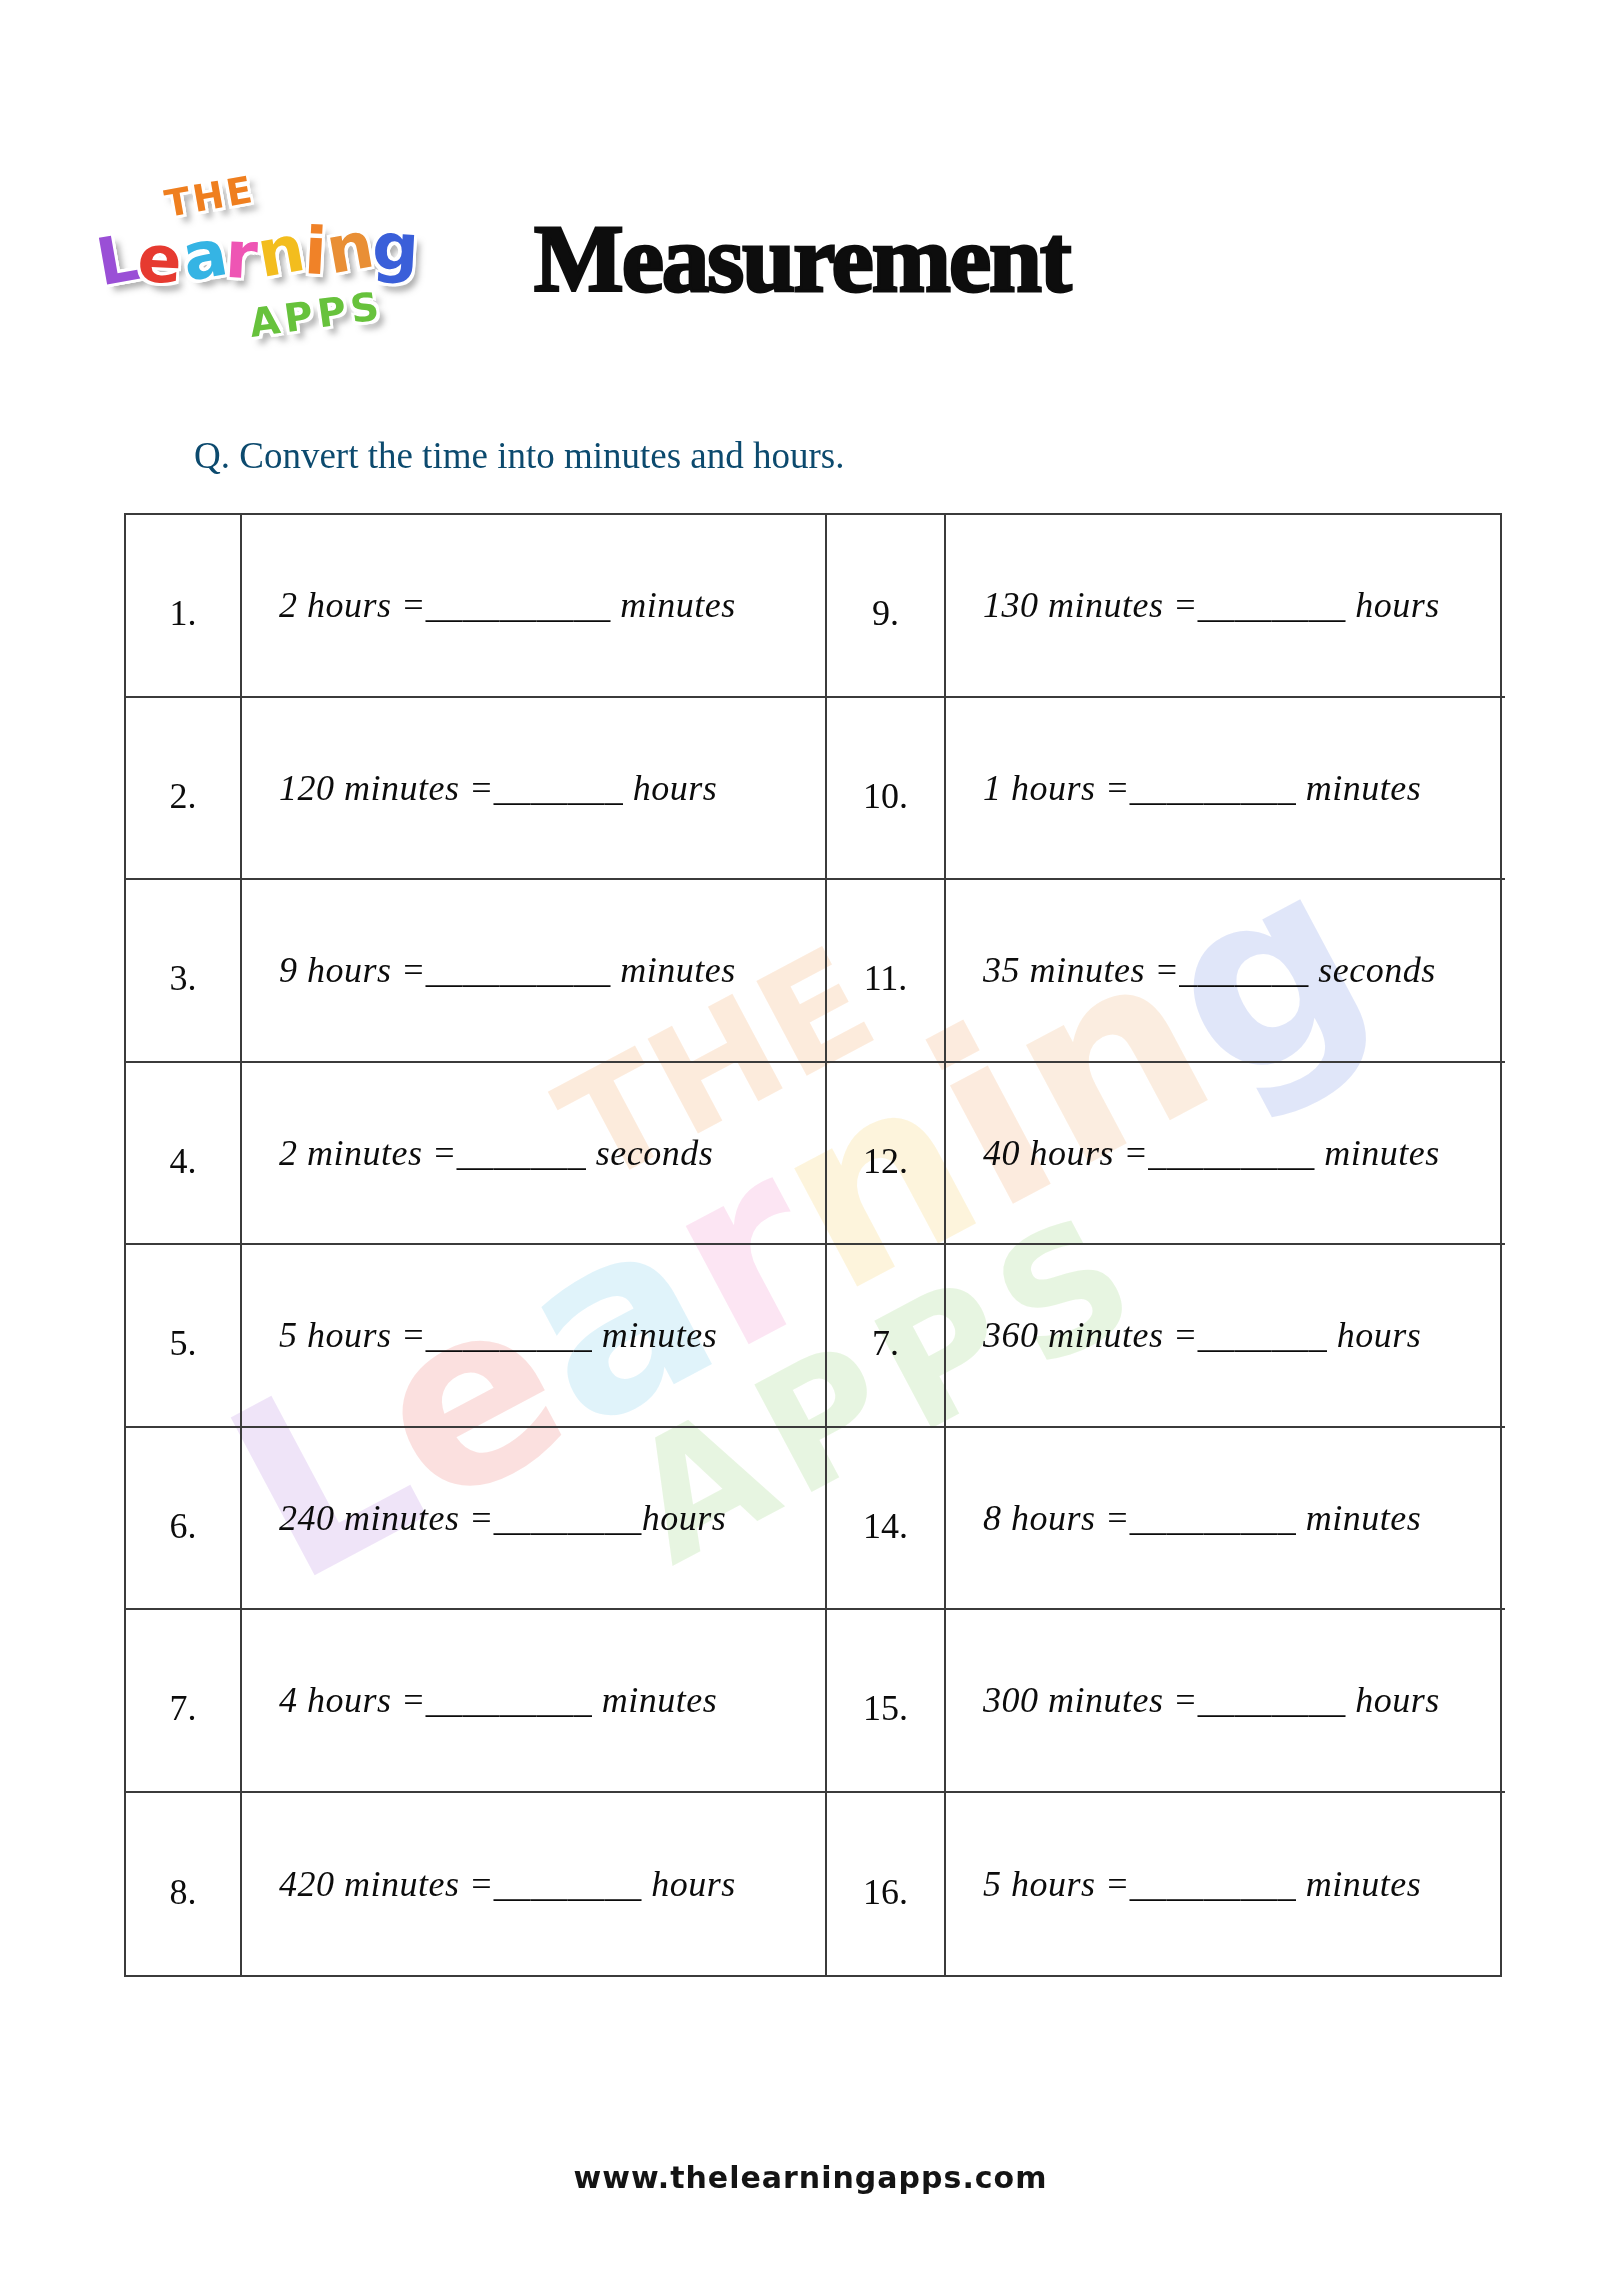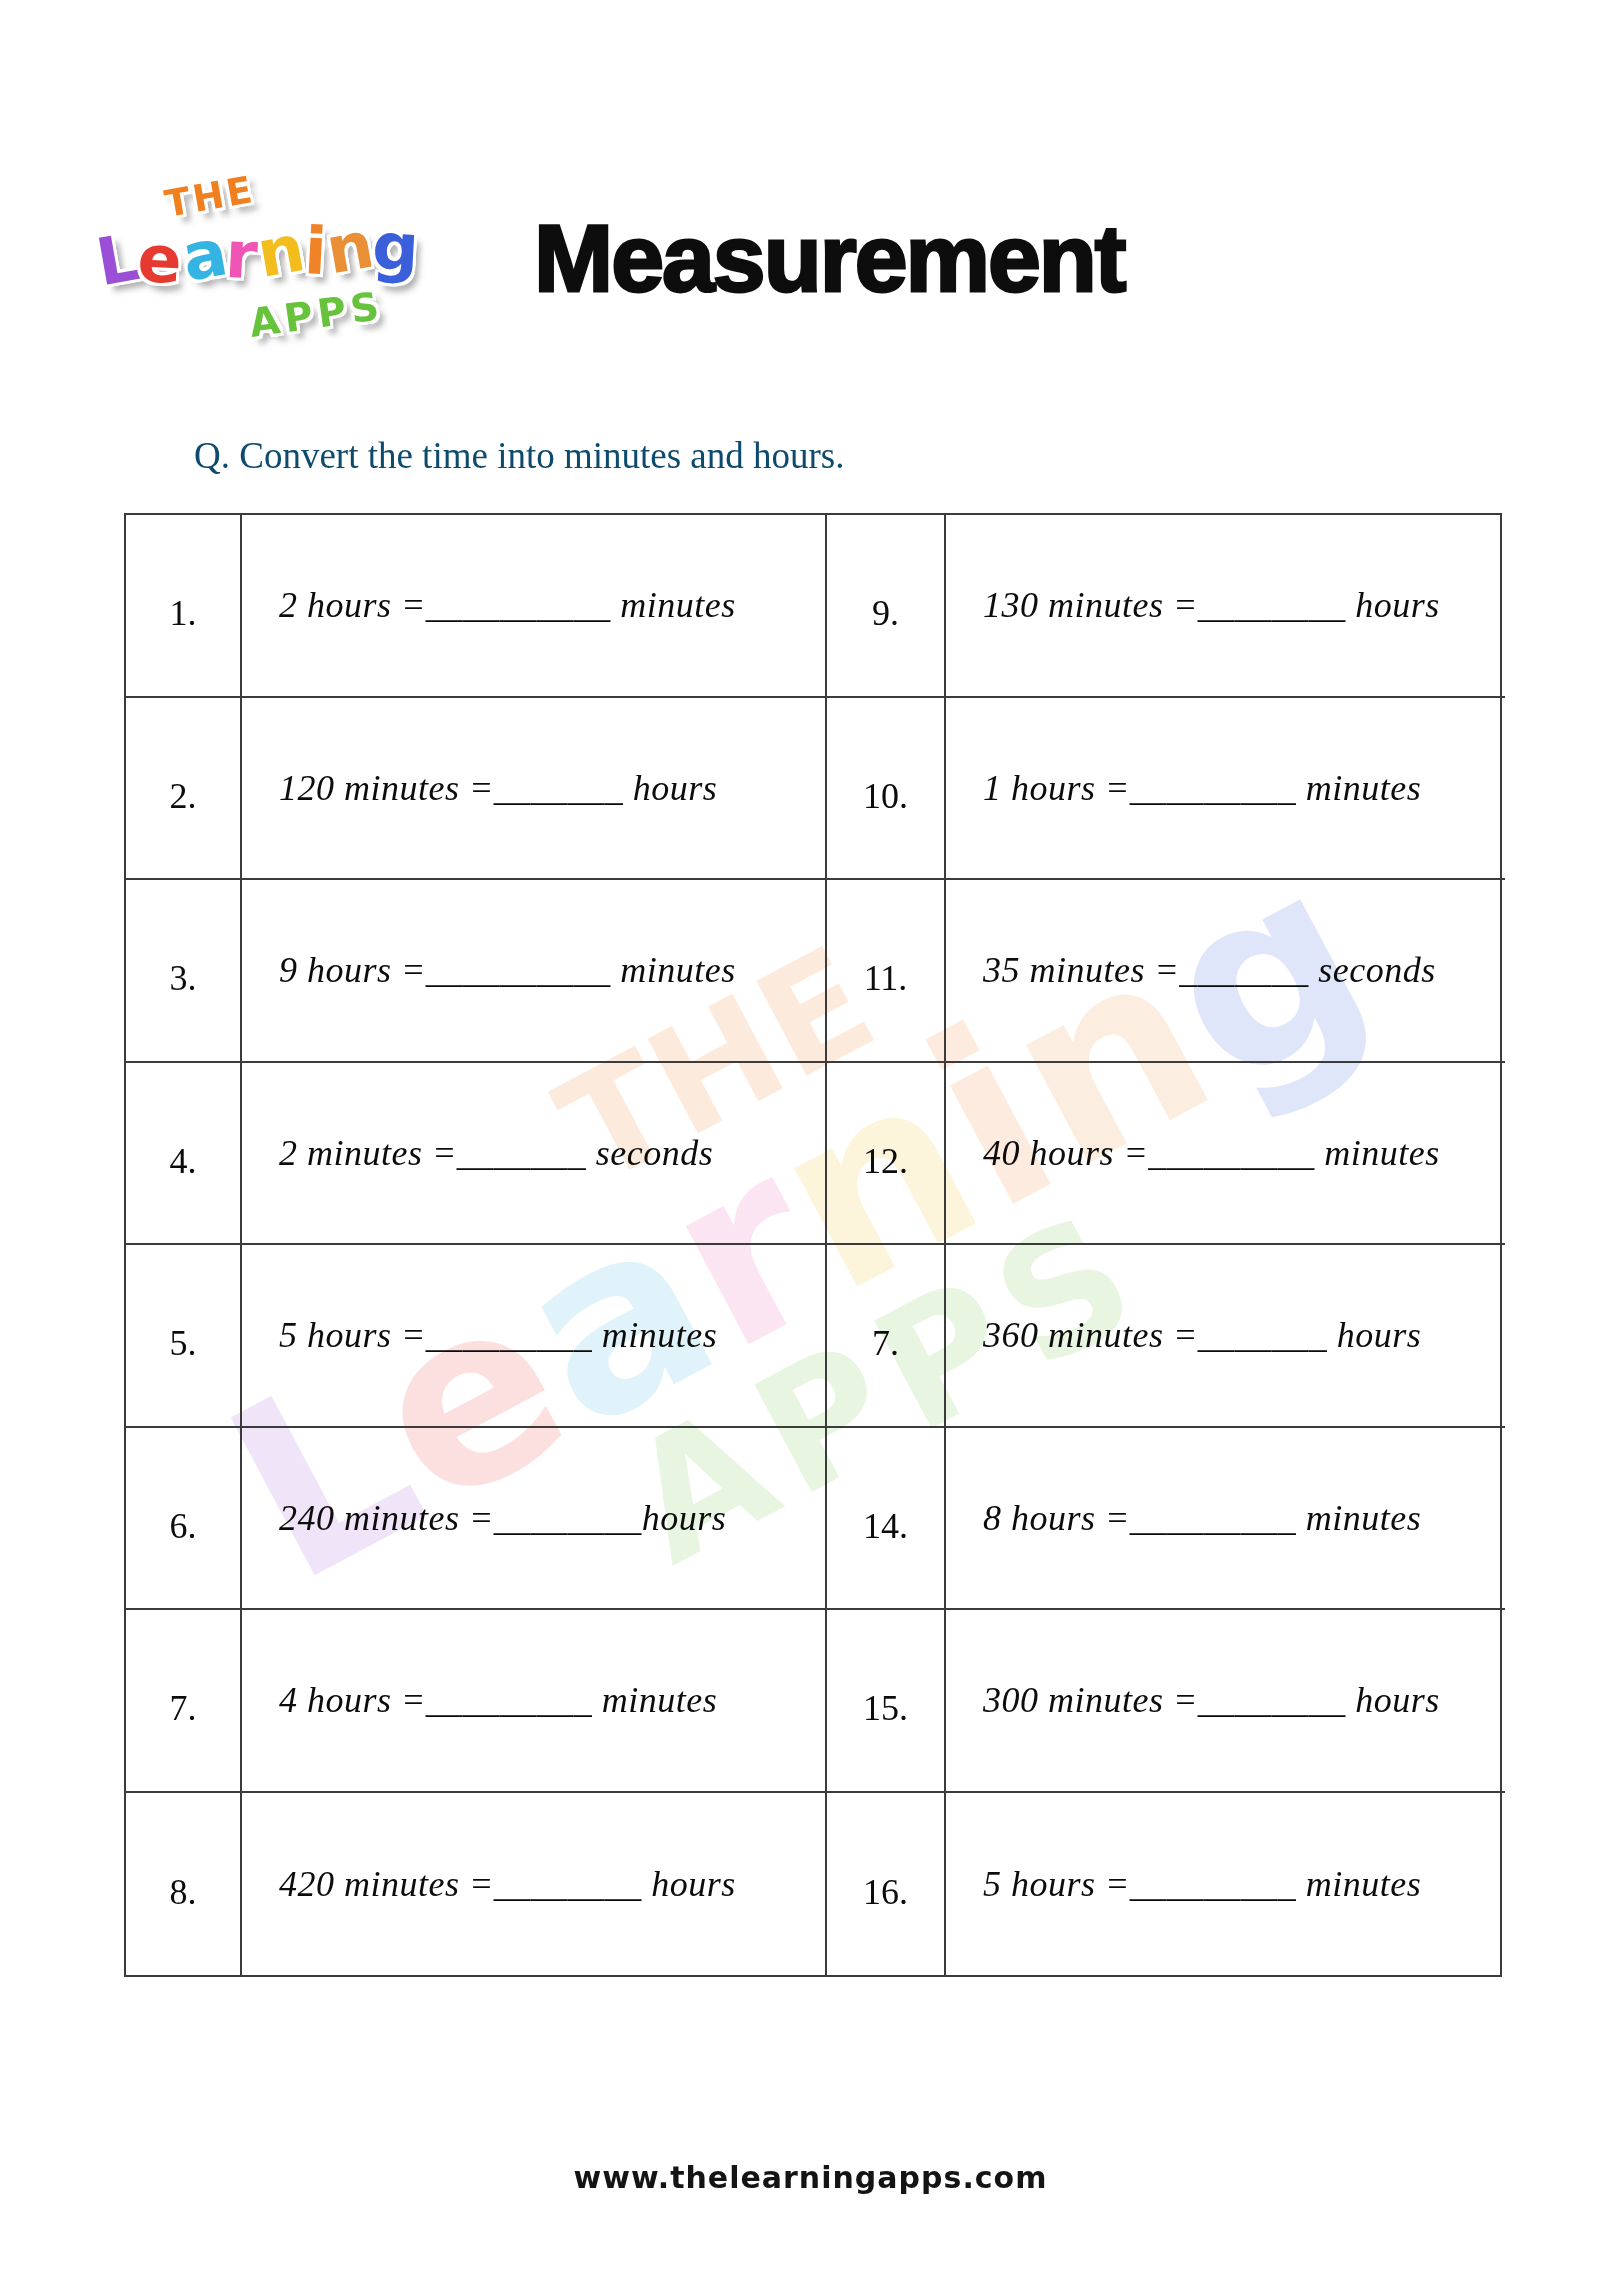--- a/index.html
+++ b/index.html
@@ -25,21 +25,21 @@
   .logo-learning{position:absolute;left:0;top:29px;font-family:"DejaVu Sans",sans-serif;
                  font-weight:bold;font-size:65px;white-space:nowrap;}
   .logo-learning span{display:inline-block;}
   .logo-learning span:nth-child(odd){transform:rotate(-7deg) translateY(1px);}
   .logo-learning span:nth-child(even){transform:rotate(6deg) translateY(2.9px);}
   .logo-apps{position:absolute;left:149px;top:110px;font-family:"DejaVu Sans",sans-serif;
              font-weight:bold;font-size:39px;letter-spacing:4.9px;transform:rotate(-5deg);}
 
   
   .title{position:absolute;left:534px;top:204px;margin:0;
-         font-family:Liberation Sans, sans-serif;font-weight:bold;font-size:95px;
+         font-family:Liberation Serif, serif;font-weight:bold;font-size:95px;
          color:#0d0d0d;-webkit-text-stroke:2.9px #0d0d0d;letter-spacing:-2px;}
 
   
   .question{position:absolute;left:194px;top:434px;font-size:37px;color:#0c4a6e;}
 
   
   .qtable{position:absolute;left:124px;top:513px;width:1378px;height:1464px;
           display:grid;grid-template-columns:116px 585px 119px 559px;grid-auto-rows:1fr;
           border:2px solid #3b3b3b;box-sizing:border-box;background:transparent;}
   .cell{border-right:2px solid #3b3b3b;border-bottom:2px solid #3b3b3b;

